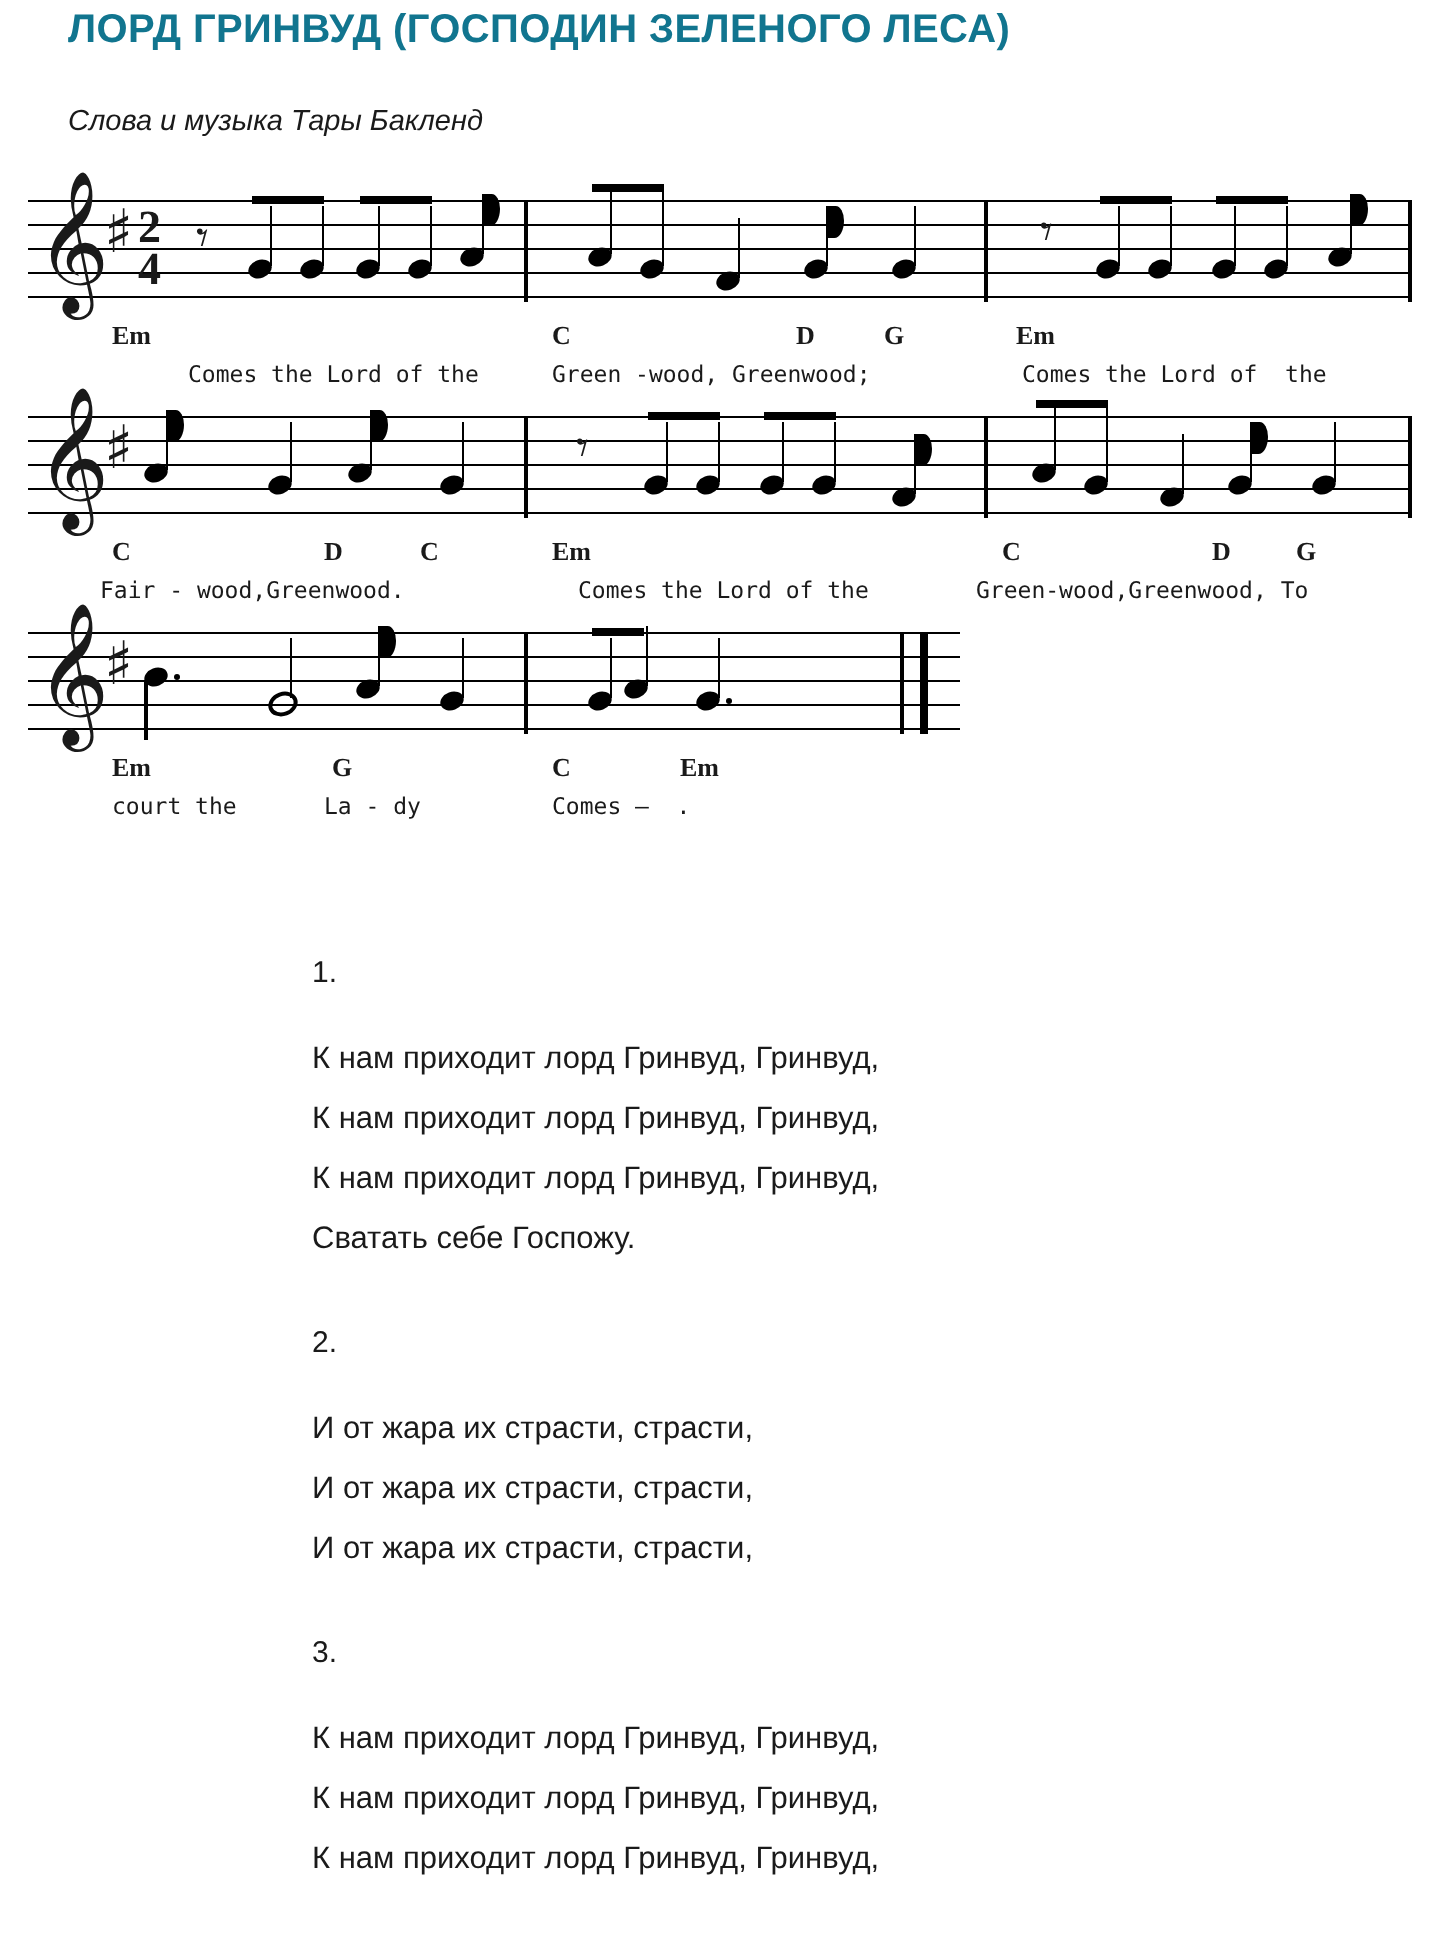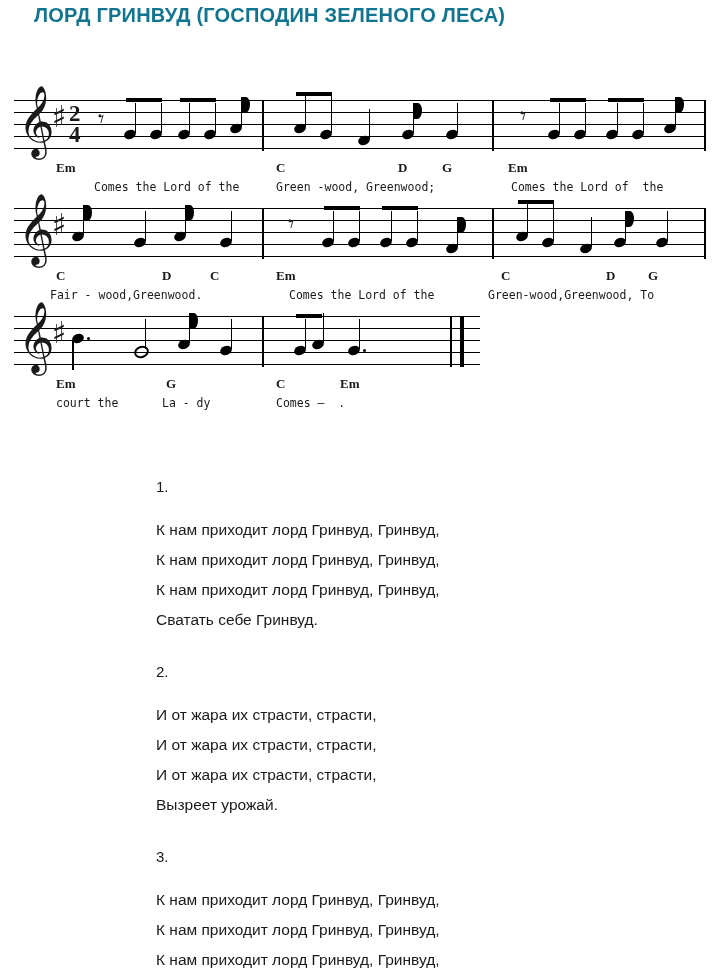--- a/index.html
+++ b/index.html
@@ -183,20 +183,21 @@
     font-size: 15.5px;
     line-height: 30px;
   }
 </style>
 </head>
 <body>
 
 <div class="page">
 
   <div class="title">ЛОРД ГРИНВУД (ГОСПОДИН ЗЕЛЕНОГО ЛЕСА)</div>
+  <div class="credits">Слова и музыка Тары Бакленд</div>
 
   <div class="score">
 
     <div class="system" style="top:0;position:absolute;">
       <div class="staff">
         <div class="line" style="top:0px;"></div>
         <div class="line" style="top:12px;"></div>
         <div class="line" style="top:24px;"></div>
         <div class="line" style="top:36px;"></div>
         <div class="line" style="top:48px;"></div>
@@ -447,29 +448,28 @@
 
   </div>
 
   <div class="verses">
 
     <div class="verse">
       <div class="verse-num">1.</div>
       <div class="verse-line">К нам приходит лорд Гринвуд, Гринвуд,</div>
       <div class="verse-line">К нам приходит лорд Гринвуд, Гринвуд,</div>
       <div class="verse-line">К нам приходит лорд Гринвуд, Гринвуд,</div>
-      <div class="verse-line">Сватать себе Гринвуд.</div>
+      <div class="verse-line">Сватать себе Госпожу.</div>
     </div>
 
     <div class="verse">
       <div class="verse-num">2.</div>
       <div class="verse-line">И от жара их страсти, страсти,</div>
       <div class="verse-line">И от жара их страсти, страсти,</div>
       <div class="verse-line">И от жара их страсти, страсти,</div>
-      <div class="verse-line">Вызреет урожай.</div>
     </div>
 
     <div class="verse">
       <div class="verse-num">3.</div>
       <div class="verse-line">К нам приходит лорд Гринвуд, Гринвуд,</div>
       <div class="verse-line">К нам приходит лорд Гринвуд, Гринвуд,</div>
       <div class="verse-line">К нам приходит лорд Гринвуд, Гринвуд,</div>
 
     </div>
 

